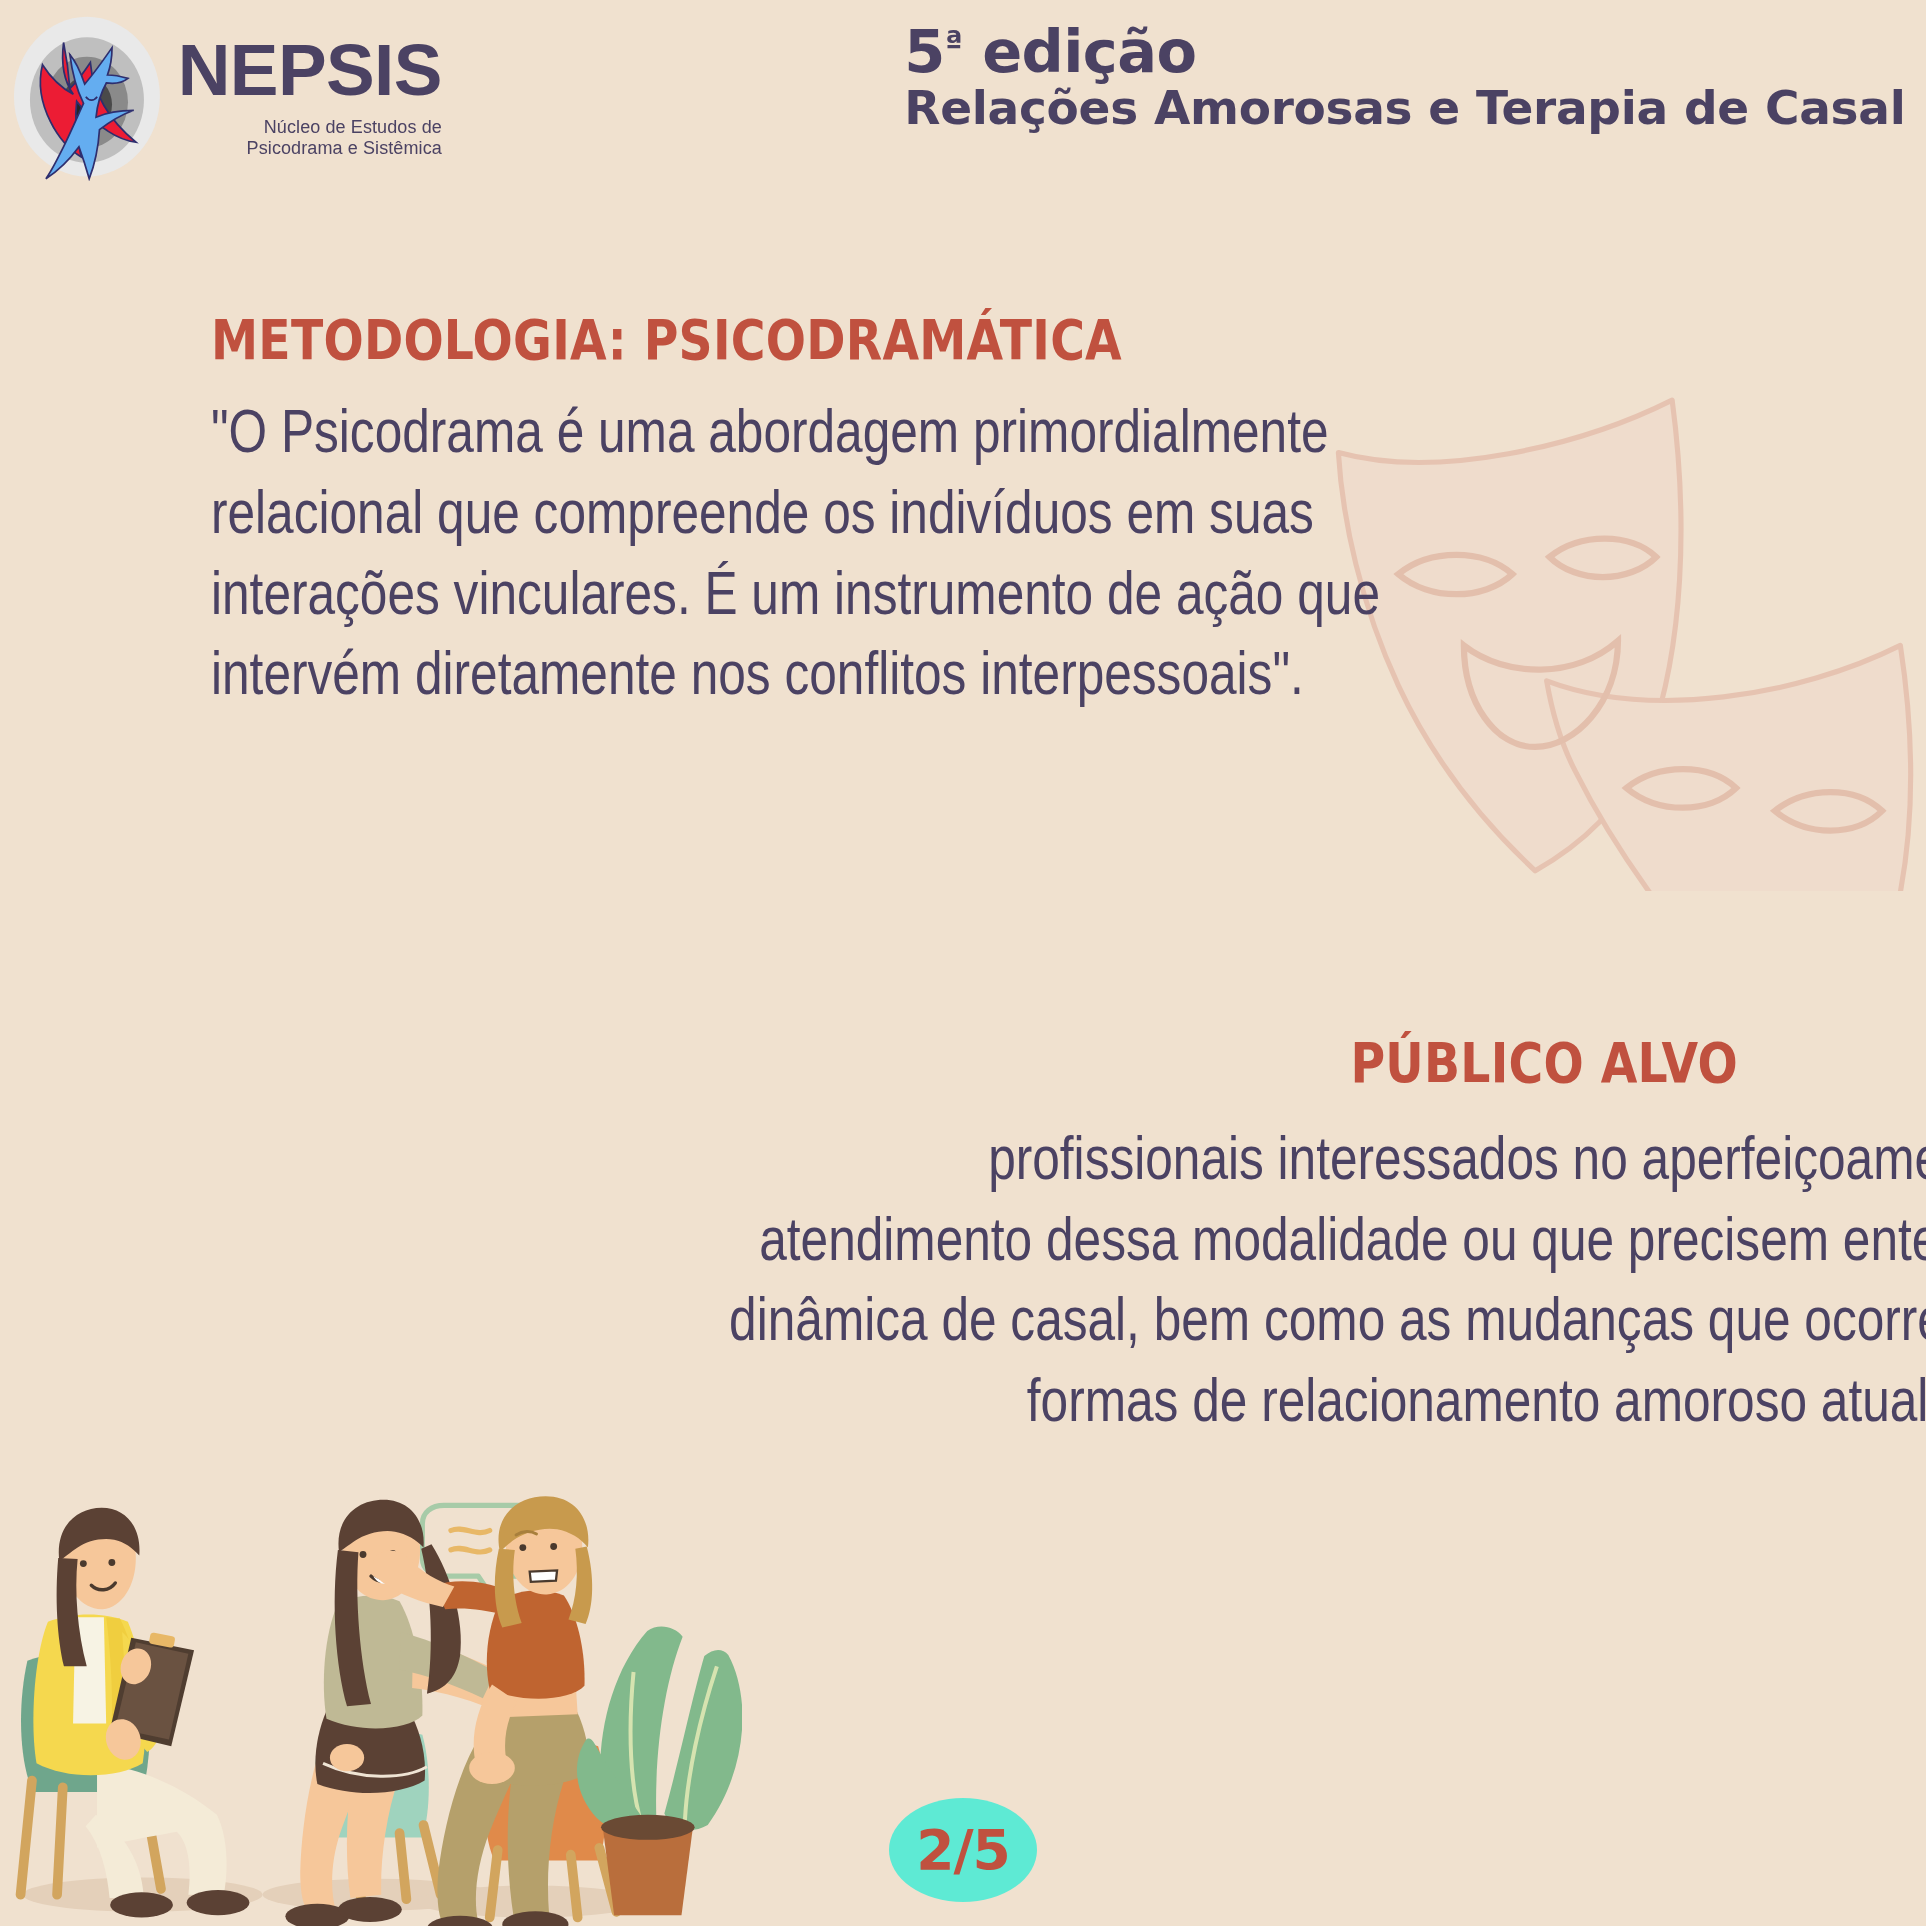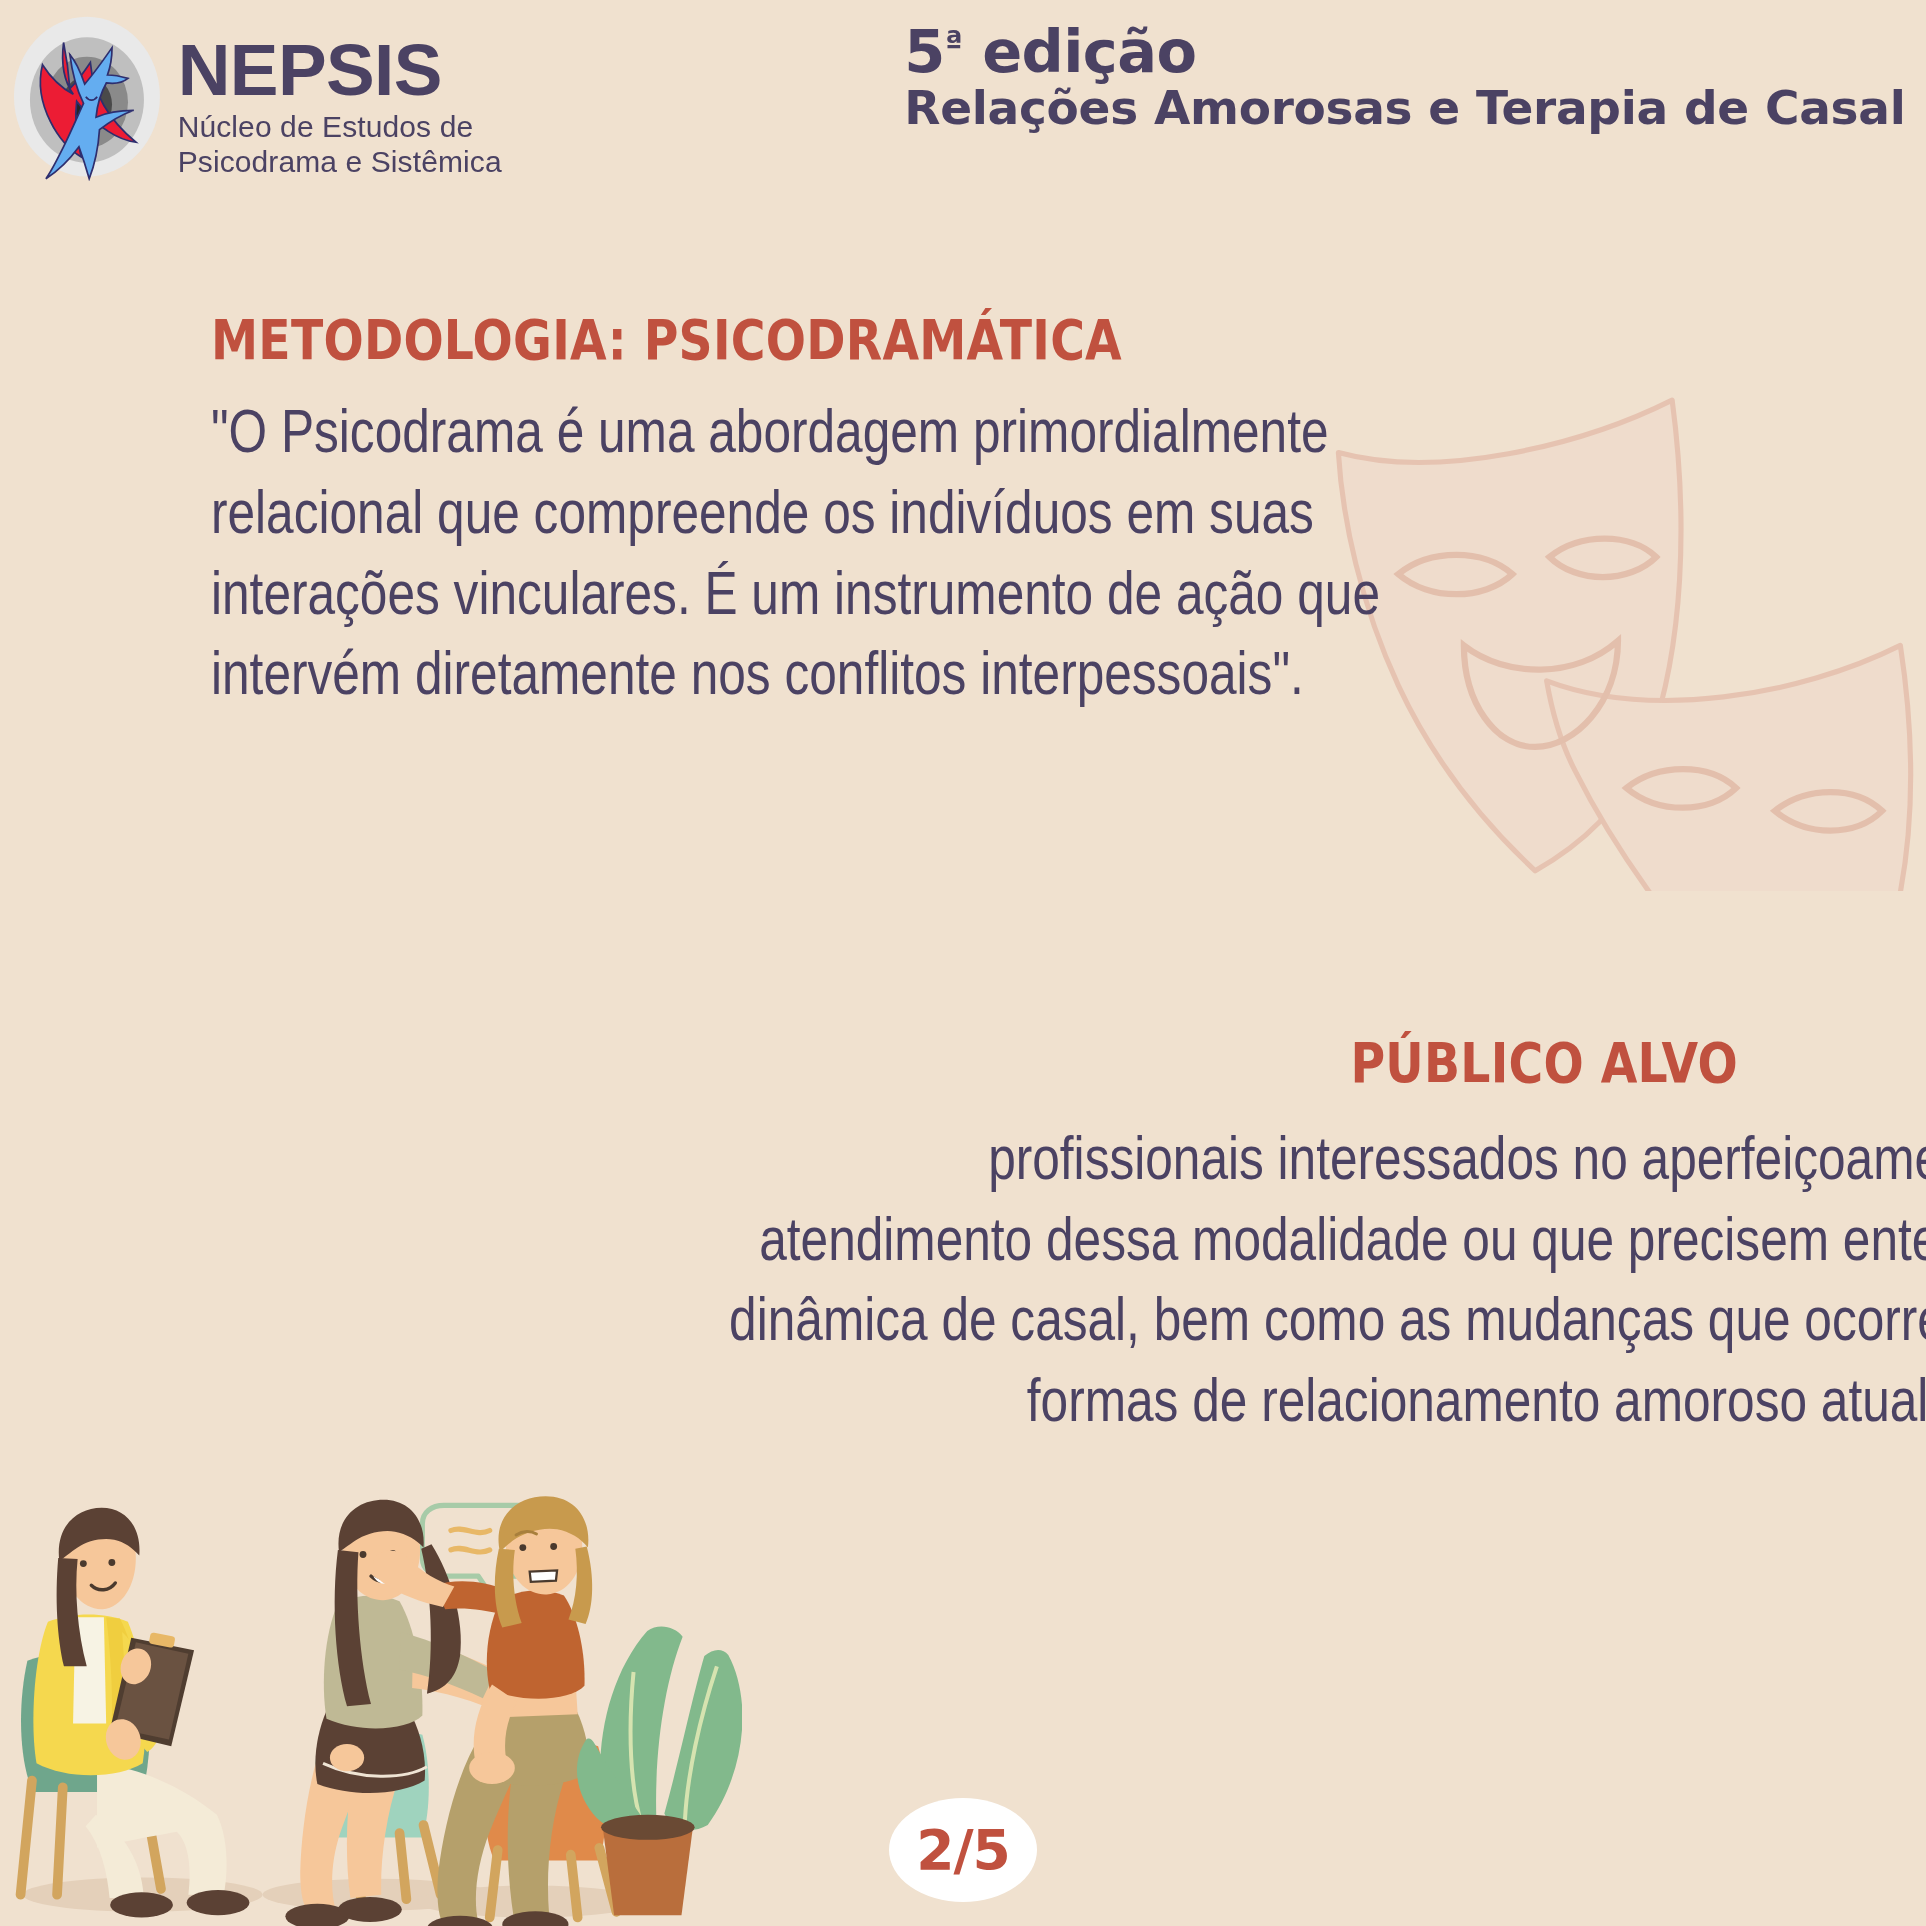--- a/index.html
+++ b/index.html
@@ -19,22 +19,22 @@
   }
   .logo-emblem{ position:relative; width:171px; height:171px; flex:none; }
   .brand-text{ padding-top:26px; }
   .brand-name{
     font-family:"Liberation Sans", sans-serif;
     font-weight:700; font-size:73px; line-height:.92;
     color:#4B4263; letter-spacing:-0.6px;
   }
   .brand-sub{
     font-family:"Liberation Sans", sans-serif;
-    font-size:30px; line-height:1.14; color:#4B4263;
-    text-align:left; margin-top:7px; letter-spacing:0.1px;
+    font-size:18px; line-height:1.14; color:#4B4263;
+    text-align:right; margin-top:14px; letter-spacing:0.1px;
   }
 
   .header-right{
     position:absolute; right:20.5px; top:20.5px;
     text-align:left; color:#4B4263;
   }
   .edition{
     font-family:"DejaVu Sans", sans-serif;
     font-weight:700; font-size:59px; line-height:1.05;
     letter-spacing:-0.6px;
@@ -69,21 +69,21 @@
 
   #audience{ position:absolute; right:188px; top:1031px; width:1370px; text-align:right; }
   #audience .sec-head{ margin-bottom:23px; }
   #audience .body-copy{ transform-origin:right top; width:1712px; margin-left:auto; }
 
   
   .page-badge{
     position:absolute; left:889px; top:1798px;
     width:148px; height:104px;
     border-radius:50%;
-    background:#ffffff;
+    background:#5eead4;
     display:flex; align-items:center; justify-content:center;
   }
   .page-badge span{
     font-family:"DejaVu Sans", sans-serif;
     font-weight:700; font-size:55px; color:#C0513F;
     letter-spacing:-1.1px;
   }
 
   
   .masks{ position:absolute; left:1307px; top:377px; width:639px; height:514px; }

